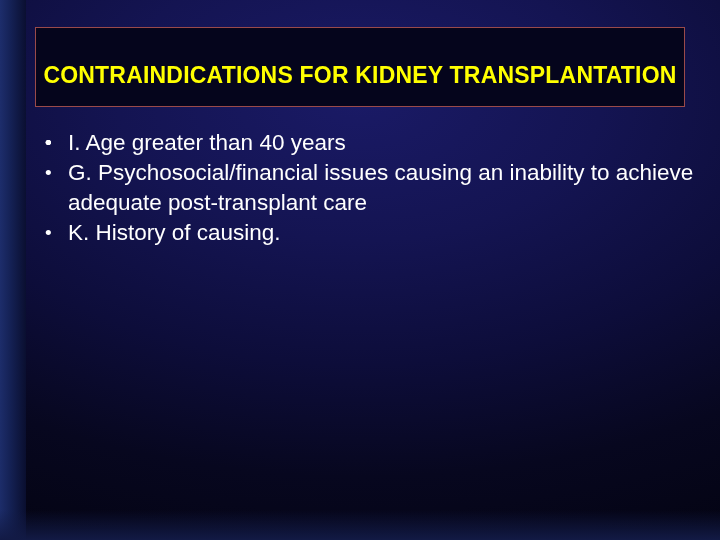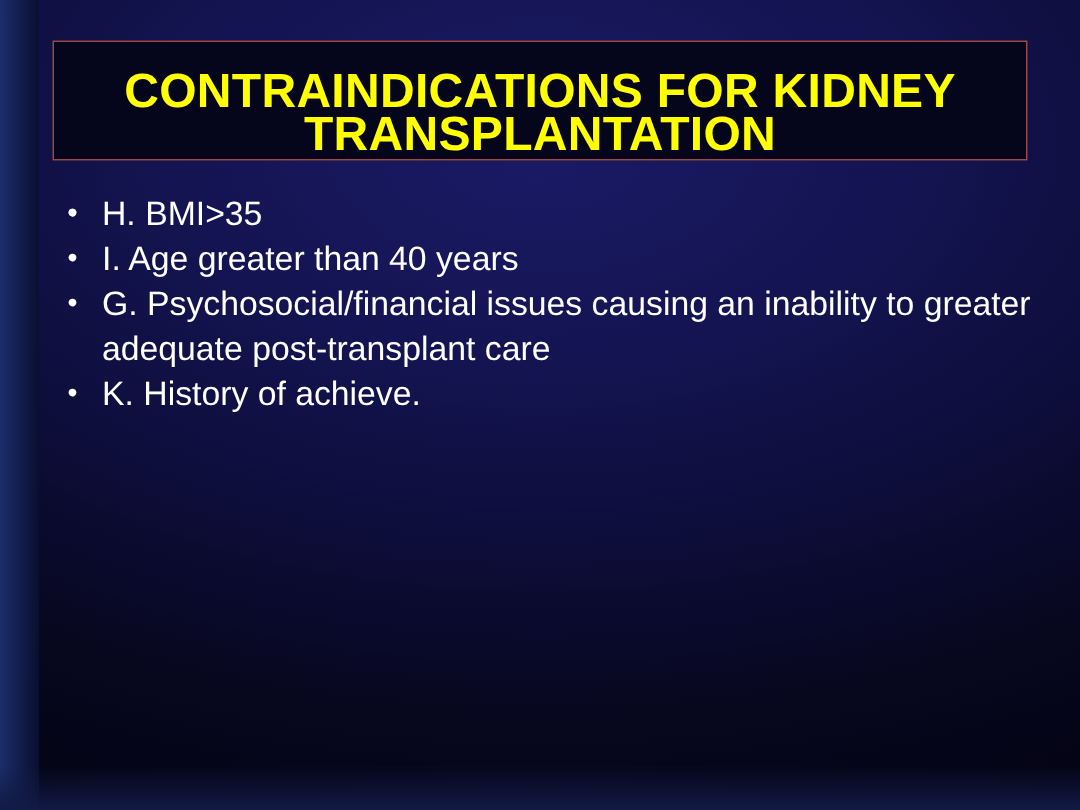--- a/index.html
+++ b/index.html
@@ -43,21 +43,21 @@
     border: 1px solid #9a4a4a;
     background: #05051c;
     box-sizing: border-box;
     display: flex;
     align-items: center;
     justify-content: center;
   }
   .title-text {
     color: #ffff00;
     font-weight: bold;
-    font-size: 32px;
+    font-size: 23px;
     line-height: 29px;
     text-align: center;
     letter-spacing: 0.2px;
     padding: 0 0;
     margin-top: 16px;
   }
   .body-area {
     position: absolute;
     left: 35px;
     top: 128px;
@@ -96,29 +96,28 @@
     <div class="title-text">CONTRAINDICATIONS FOR KIDNEY TRANSPLANTATION</div>
   </div>
 
   <div class="body-area">
     <ul class="bullets">
       <li>
         <span class="dot">•</span>
       </li>
       <li>
         <span class="dot">•</span>
-        <span>H. BMI&gt;35</span>
       </li>
       <li>
         <span class="dot">•</span>
         <span>I. Age greater than 40 years</span>
       </li>
       <li>
         <span class="dot">•</span>
-        <span>G. Psychosocial/financial issues causing an inability to greater adequate post-transplant care</span>
+        <span>G. Psychosocial/financial issues causing an inability to achieve adequate post-transplant care</span>
       </li>
       <li>
         <span class="dot">•</span>
-        <span>K. History of achieve.</span>
+        <span>K. History of causing.</span>
       </li>
     </ul>
   </div>
 </div>
 
 </body></html>

